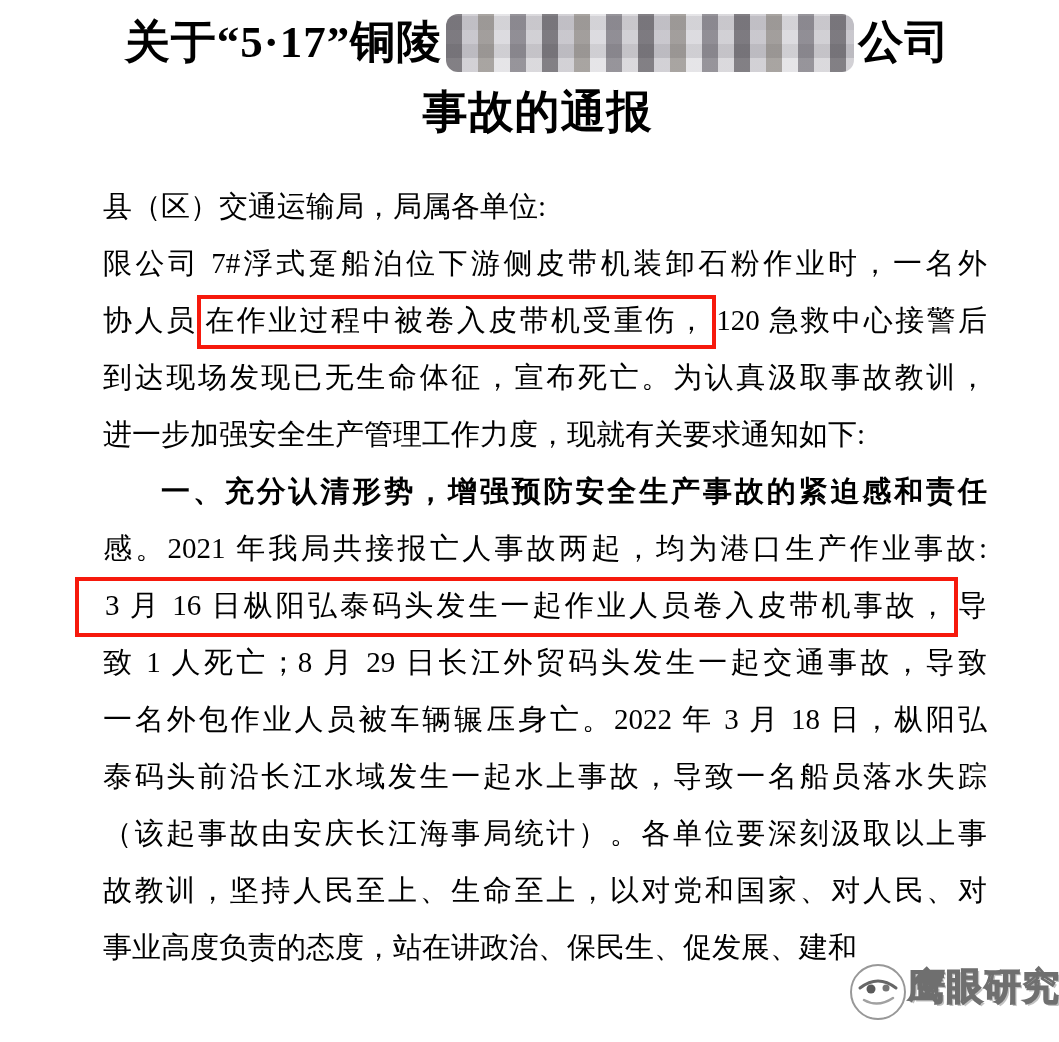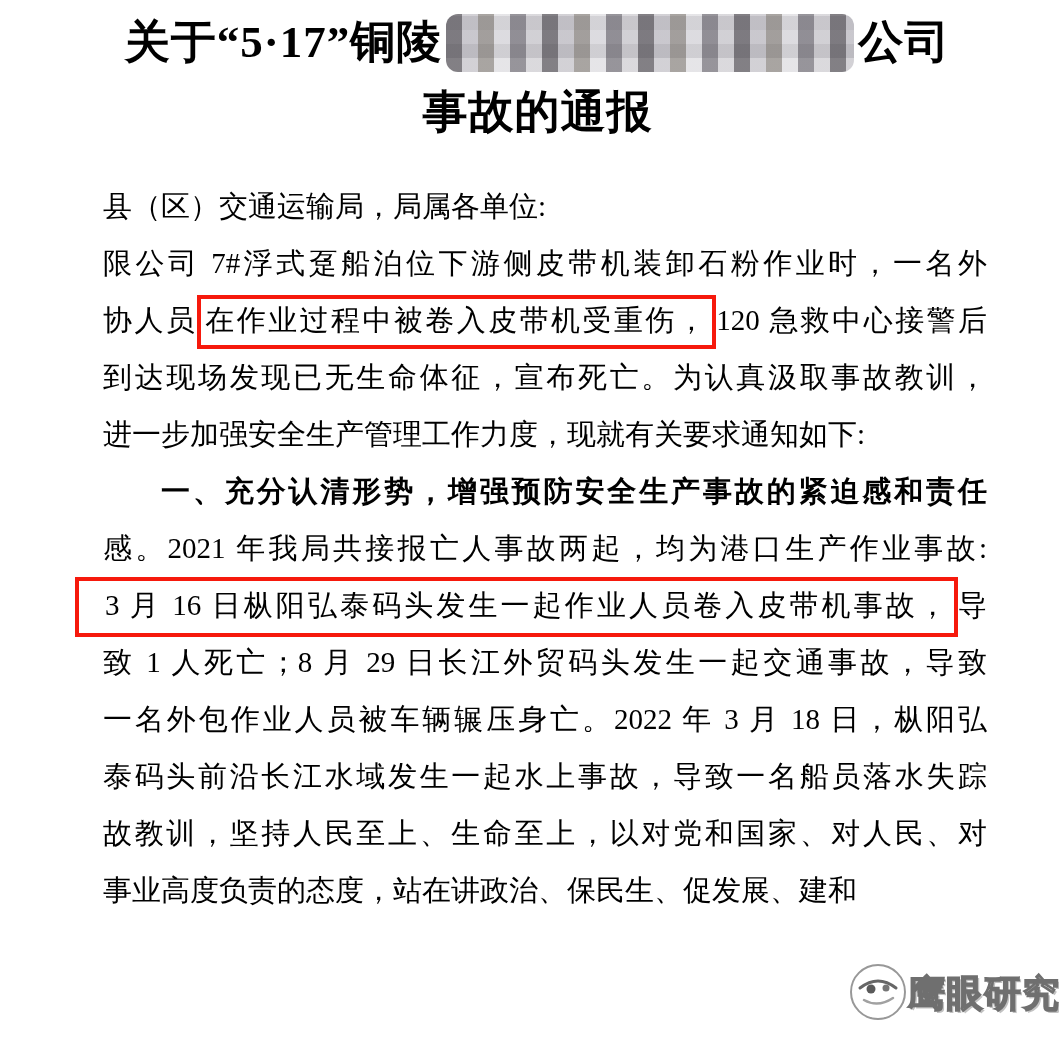--- a/index.html
+++ b/index.html
@@ -58,21 +58,21 @@
     border:4px solid #f6190c;
     padding:5px 4px 9px 4px;
   }
   .rbox-wide{
     margin-left:-28px;
     padding:8px 4px 12px 26px;
   }
   
   .watermark{
     position:absolute;left:848px;top:962px;
-    display:flex;align-items:center;
+    display:flex;align-items:flex-start;
     pointer-events:none;
   }
   .wm-icon{flex:0 0 auto;opacity:0.92;}
   .wm-text{
     font-family:"Liberation Sans","DejaVu Sans",sans-serif;
     font-size:37px;font-weight:700;letter-spacing:1px;
     color:#ffffff;
     -webkit-text-stroke:1.5px #6f6f6f;
     text-shadow:2px 2px 0 rgba(80,80,80,0.35), -1px -1px 0 rgba(255,255,255,0.7);
     white-space:nowrap;
@@ -106,20 +106,21 @@
     <div class="line j"><span>感。2021 年我局共接报亡人事故两起，均为港口生产作业事故:</span></div>
 
     <div class="line j"><span class="rbox rbox-wide"><span>3 月 16 日枞阳弘泰码头发生一起作业人员卷入皮带机事故，</span></span><span>导</span></div>
 
     <div class="line j"><span>致 1 人死亡；8 月 29 日长江外贸码头发生一起交通事故，导致</span></div>
 
     <div class="line j"><span>一名外包作业人员被车辆辗压身亡。2022 年 3 月 18 日，枞阳弘</span></div>
 
     <div class="line j"><span>泰码头前沿长江水域发生一起水上事故，导致一名船员落水失踪</span></div>
 
+    <div class="line j"><span>（该起事故由安庆长江海事局统计）。各单位要深刻汲取以上事</span></div>
 
     <div class="line j"><span>故教训，坚持人民至上、生命至上，以对党和国家、对人民、对</span></div>
 
     <div class="line"><span>事业高度负责的态度，站在讲政治、保民生、促发展、建和</span></div>
 
   </div>
 
   <div class="watermark">
     <span class="wm-icon">
       <svg width="60" height="60" viewBox="0 0 60 60">

